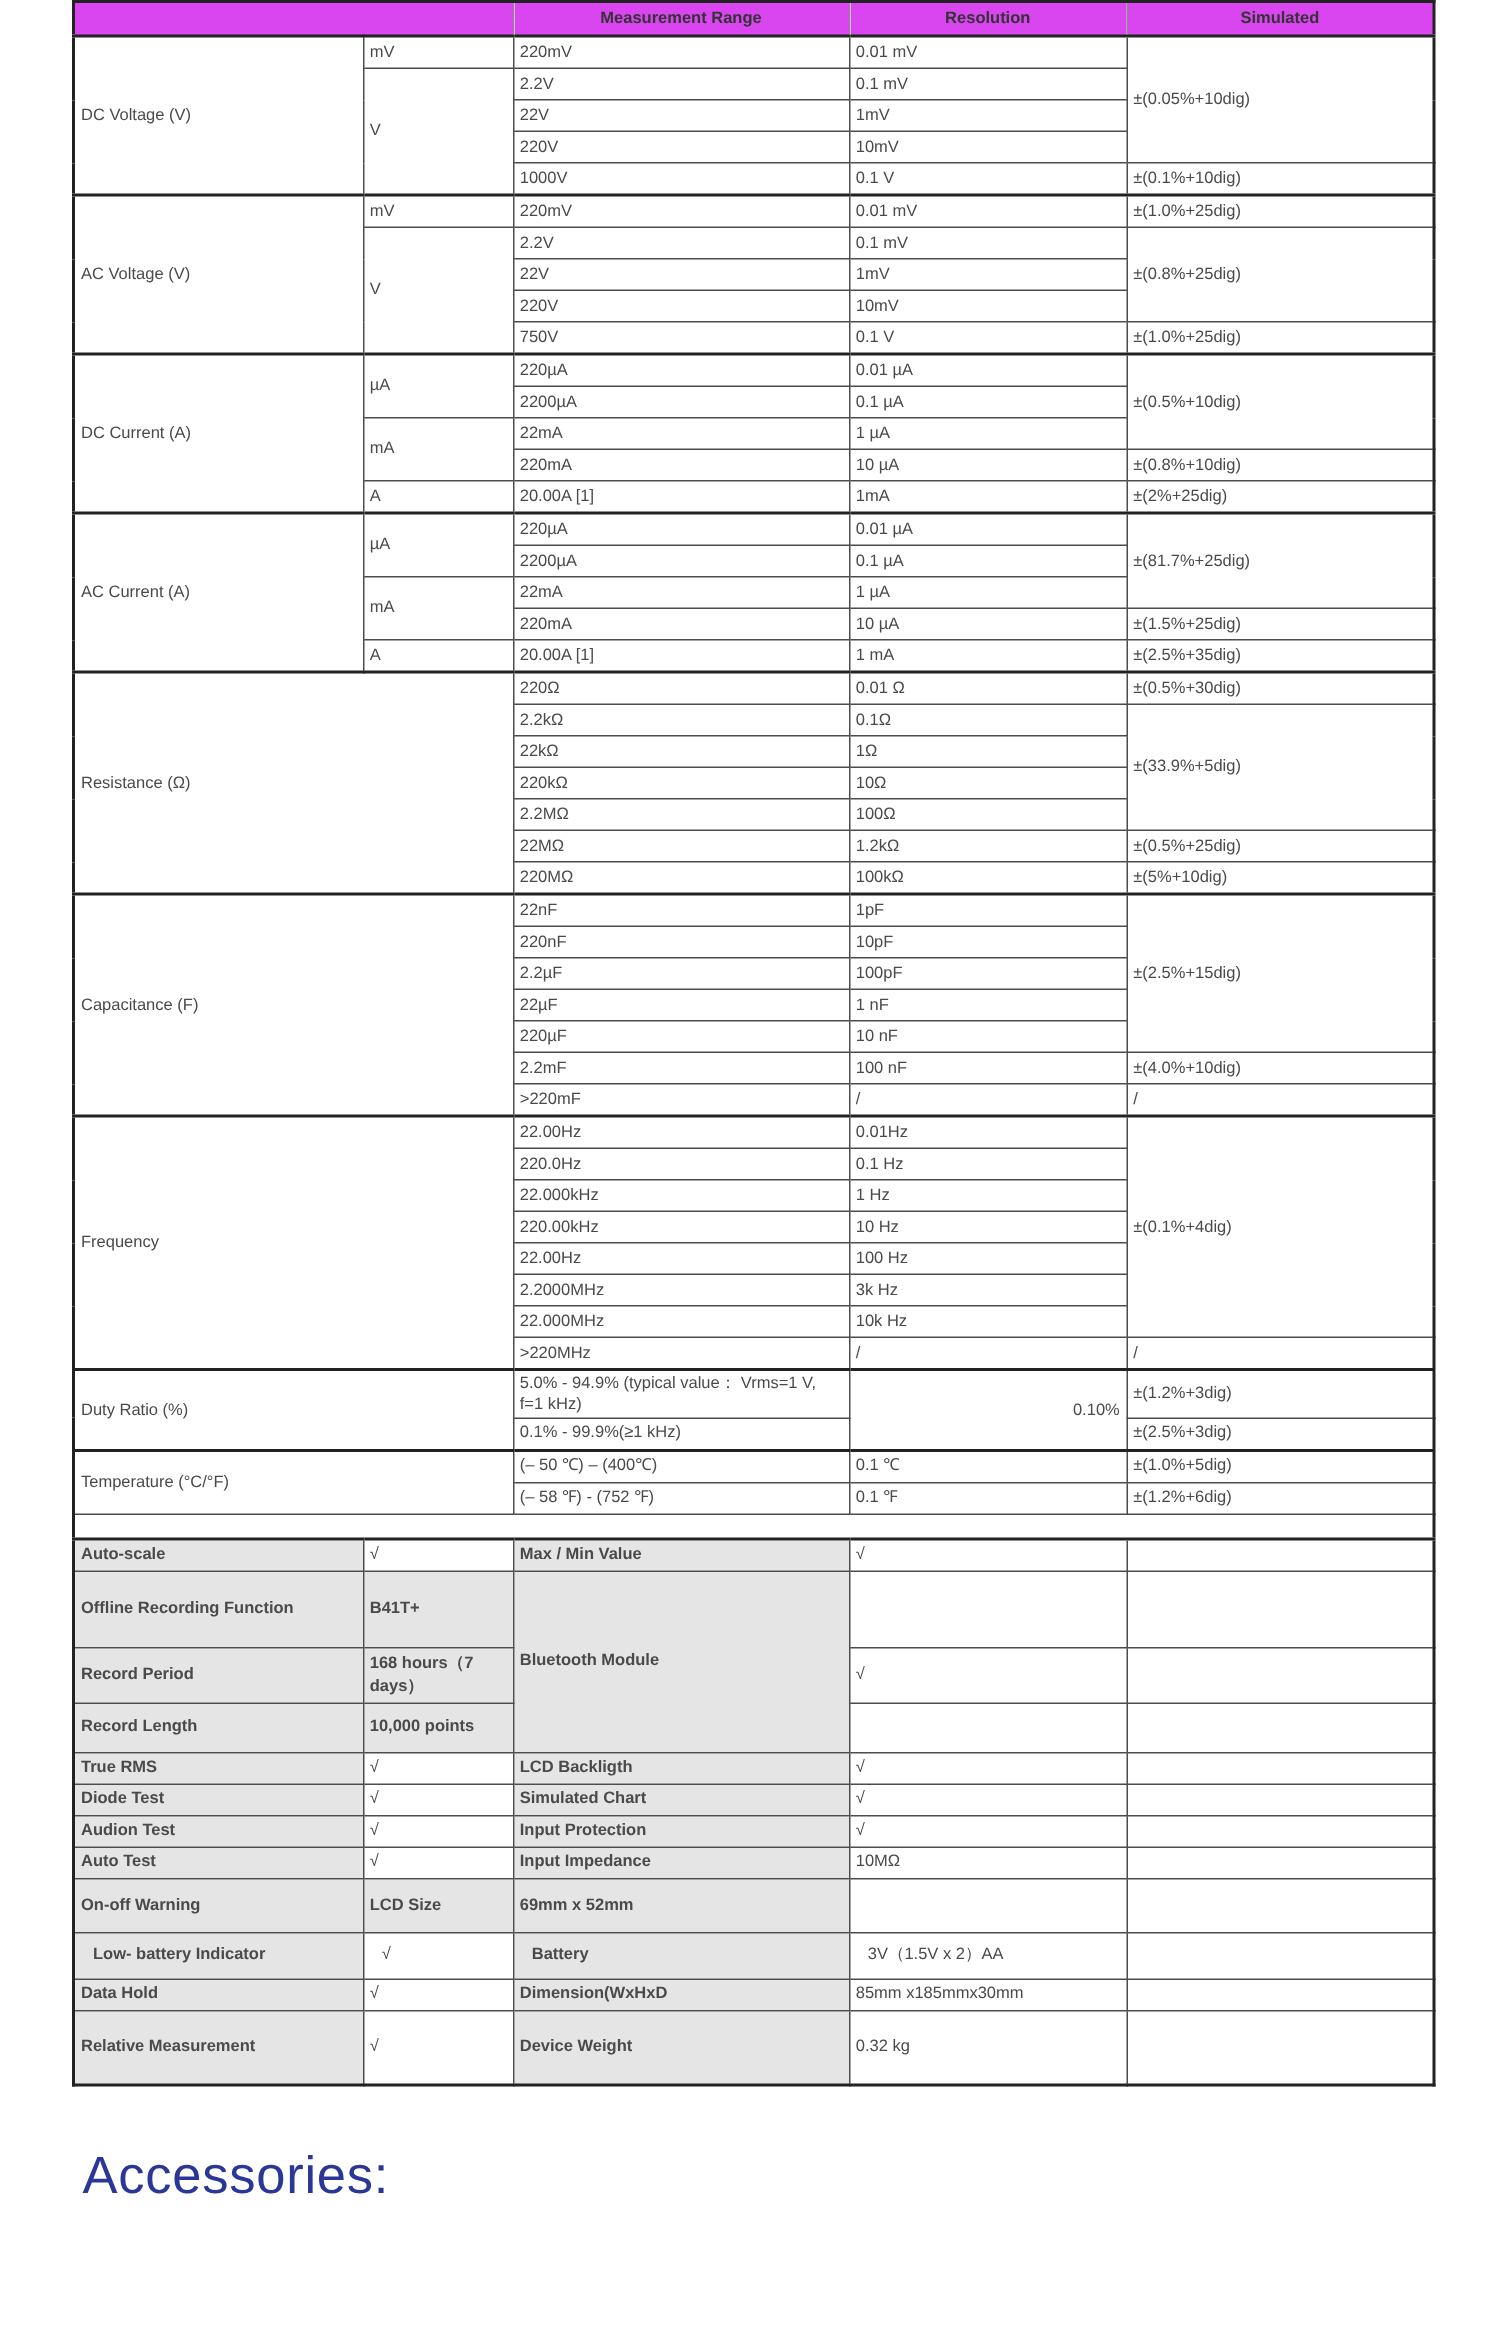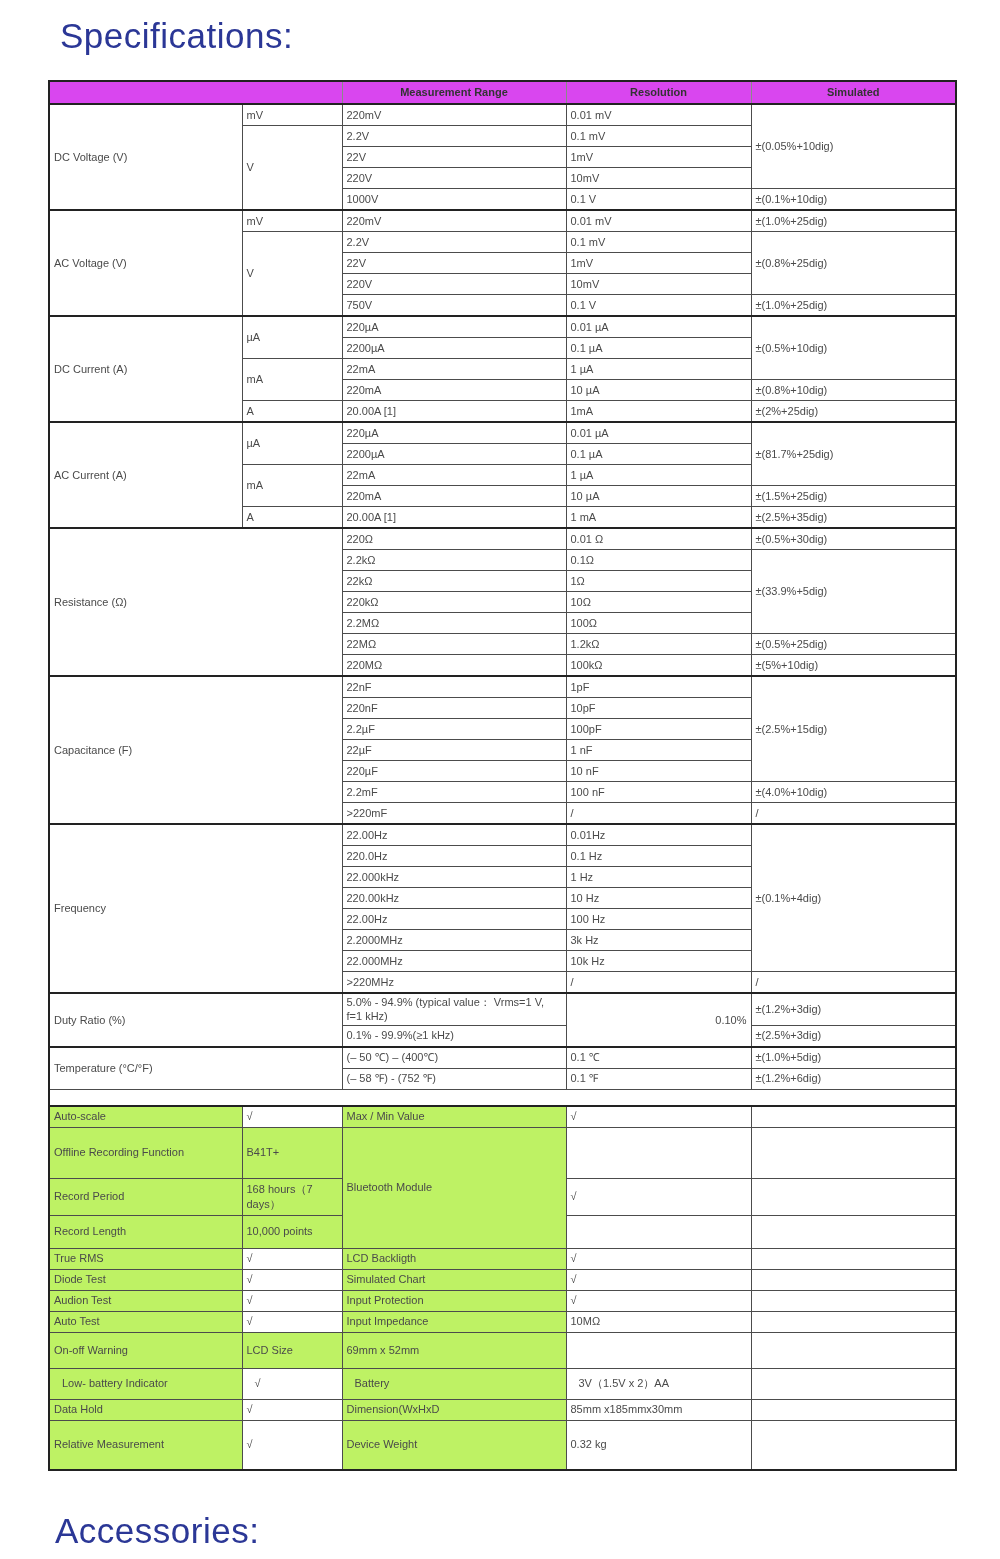--- a/index.html
+++ b/index.html
@@ -23,34 +23,33 @@
     overflow:hidden; word-wrap:break-word;
   }
   #specTable tr.head td {
     background:#d946ef; color:#333333; font-weight:bold;
     text-align:center; height:19px;
     border:1px solid #8a8a8a; border-bottom:2px solid #222222;
   }
   #specTable tr.st td { border-top:2px solid #222222; }
   #specTable tr.gap td { height:13px; }
   #specTable td.right { text-align:right; }
-  #specTable td.lab { background:#bef264; }
+  #specTable td.lab { background:#e5e5e5;font-weight:bold; }
   #specTable tr.h48 td { height:48px; }
   #specTable tr.h34 td { height:34px; }
   #specTable tr.h30 td { height:30px; }
   #specTable tr.h33 td { height:33px; }
   #specTable tr.h28 td { height:28px;padding-left:12px; }
   #specTable tr.h46 td { height:46px; }
 </style>
 </head>
 <body>
 
 <div class="page">
 
-  <h1 class="page-title">Specifications:</h1>
 
   <table id="specTable">
     <colgroup>
       <col style="width:193px">
         <col style="width:100px">
         <col style="width:224px">
         <col style="width:185px">
         <col style="width:205px">
     </colgroup>
     <tbody>

